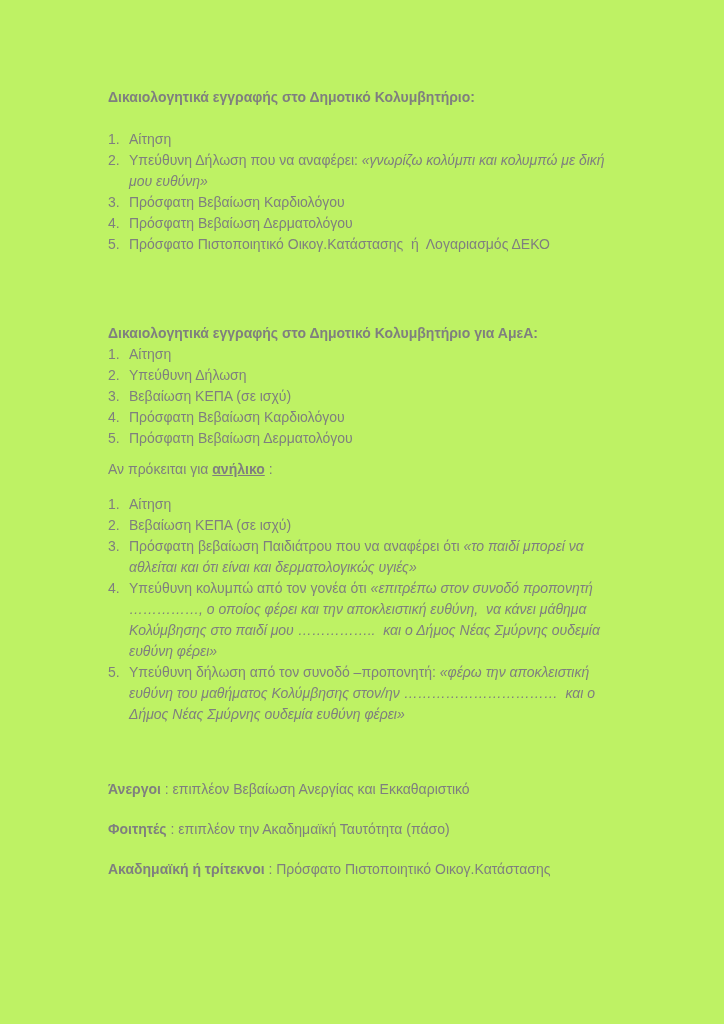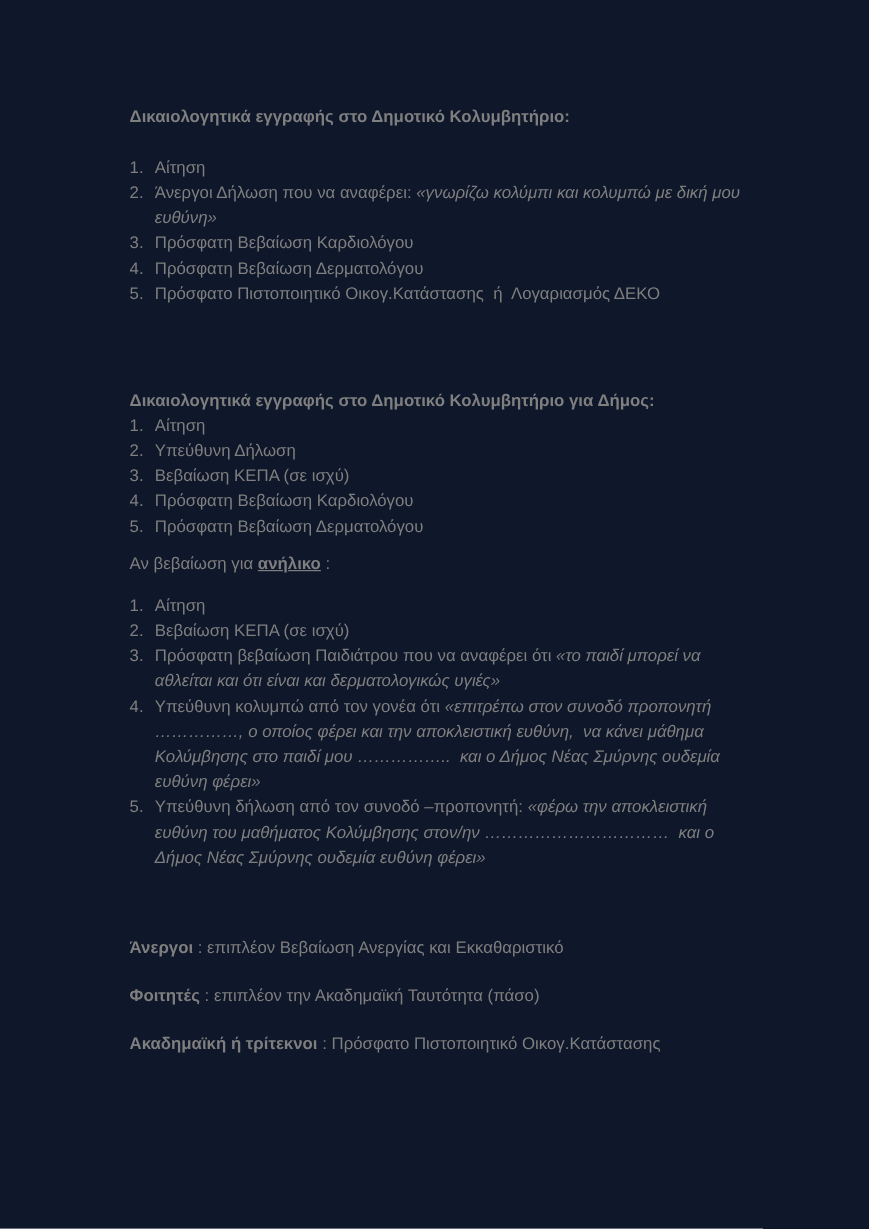--- a/index.html
+++ b/index.html
@@ -4,21 +4,21 @@
 <style>
   html, body {
     margin: 0;
     padding: 0;
     background: #ffffff;
   }
   .page {
     position: relative;
     width: 724px;
     height: 1024px;
-    background: #0f172a;
+    background: #bef264;
     overflow: hidden;
     font-family: "Liberation Sans", sans-serif;
     font-size: 14px;
     line-height: 21px;
     color: #7f7f7f;
   }
   .content {
     position: absolute;
     left: 108px;
     top: 87px;
@@ -64,37 +64,37 @@
 
     <p class="heading h1">Δικαιολογητικά εγγραφής στο Δημοτικό Κολυμβητήριο:</p>
 
     <div class="list">
       <div class="row">
         <span class="num">1.</span>
         <span class="txt"><span class="seg-normal">Αίτηση</span></span>
       </div>
       <div class="row">
         <span class="num">2.</span>
-        <span class="txt"><span class="seg-normal">Άνεργοι Δήλωση που να αναφέρει: </span><span class="seg-italic">«γνωρίζω κολύμπι και κολυμπώ με δική μου ευθύνη»</span></span>
+        <span class="txt"><span class="seg-normal">Υπεύθυνη Δήλωση που να αναφέρει: </span><span class="seg-italic">«γνωρίζω κολύμπι και κολυμπώ με δική μου ευθύνη»</span></span>
       </div>
       <div class="row">
         <span class="num">3.</span>
         <span class="txt"><span class="seg-normal">Πρόσφατη Βεβαίωση Καρδιολόγου</span></span>
       </div>
       <div class="row">
         <span class="num">4.</span>
         <span class="txt"><span class="seg-normal">Πρόσφατη Βεβαίωση Δερματολόγου</span></span>
       </div>
       <div class="row">
         <span class="num">5.</span>
         <span class="txt"><span class="seg-normal">Πρόσφατο Πιστοποιητικό Οικογ.Κατάστασης  ή  Λογαριασμός ΔΕΚΟ</span></span>
       </div>
     </div>
 
-    <p class="heading h2">Δικαιολογητικά εγγραφής στο Δημοτικό Κολυμβητήριο για Δήμος:</p>
+    <p class="heading h2">Δικαιολογητικά εγγραφής στο Δημοτικό Κολυμβητήριο για ΑμεΑ:</p>
 
     <div class="list">
       <div class="row">
         <span class="num">1.</span>
         <span class="txt"><span class="seg-normal">Αίτηση</span></span>
       </div>
       <div class="row">
         <span class="num">2.</span>
         <span class="txt"><span class="seg-normal">Υπεύθυνη Δήλωση</span></span>
       </div>
@@ -105,21 +105,21 @@
       <div class="row">
         <span class="num">4.</span>
         <span class="txt"><span class="seg-normal">Πρόσφατη Βεβαίωση Καρδιολόγου</span></span>
       </div>
       <div class="row">
         <span class="num">5.</span>
         <span class="txt"><span class="seg-normal">Πρόσφατη Βεβαίωση Δερματολόγου</span></span>
       </div>
     </div>
 
-    <p class="minor-intro"><span class="seg-normal">Αν βεβαίωση για </span><span class="seg-bold-underline">ανήλικο</span><span class="seg-normal"> :</span></p>
+    <p class="minor-intro"><span class="seg-normal">Αν πρόκειται για </span><span class="seg-bold-underline">ανήλικο</span><span class="seg-normal"> :</span></p>
 
     <div class="list">
       <div class="row">
         <span class="num">1.</span>
         <span class="txt"><span class="seg-normal">Αίτηση</span></span>
       </div>
       <div class="row">
         <span class="num">2.</span>
         <span class="txt"><span class="seg-normal">Βεβαίωση ΚΕΠΑ (σε ισχύ)</span></span>
       </div>

